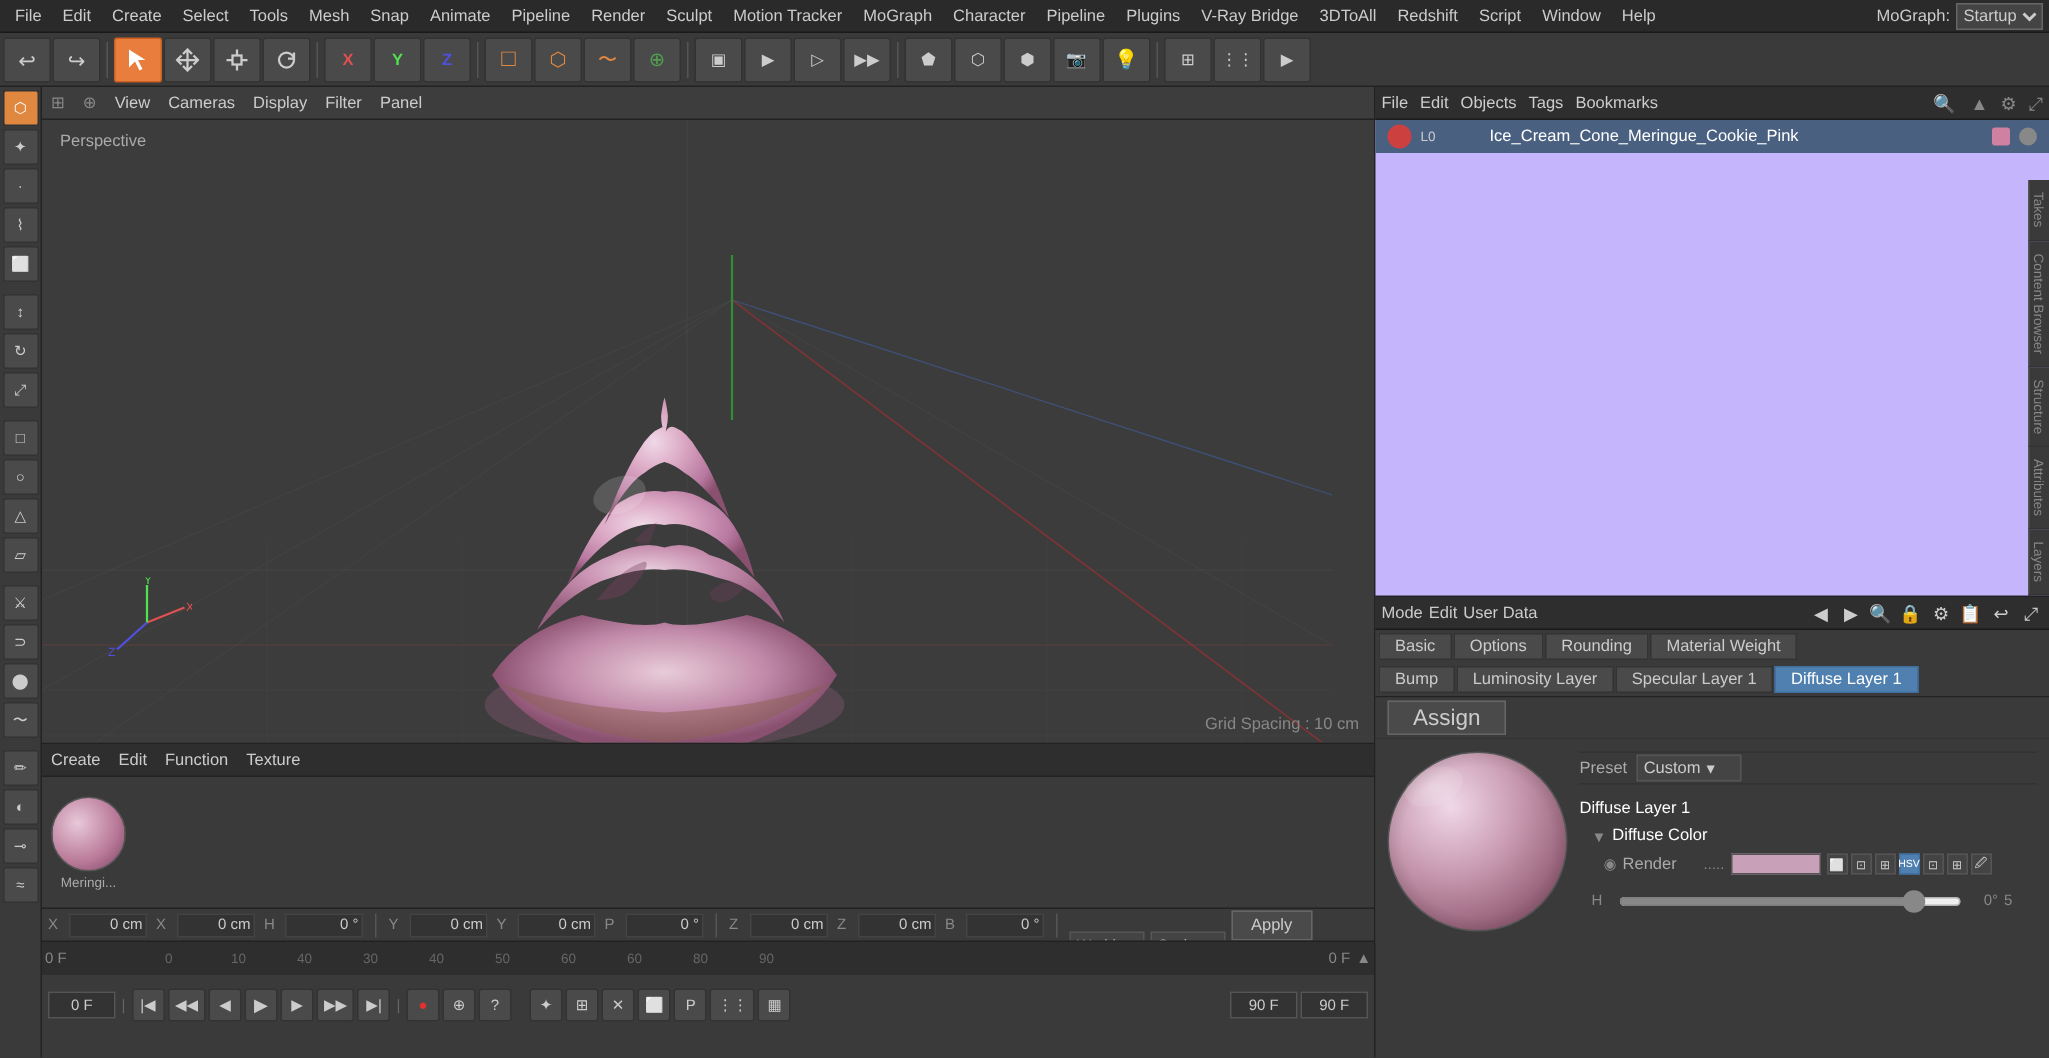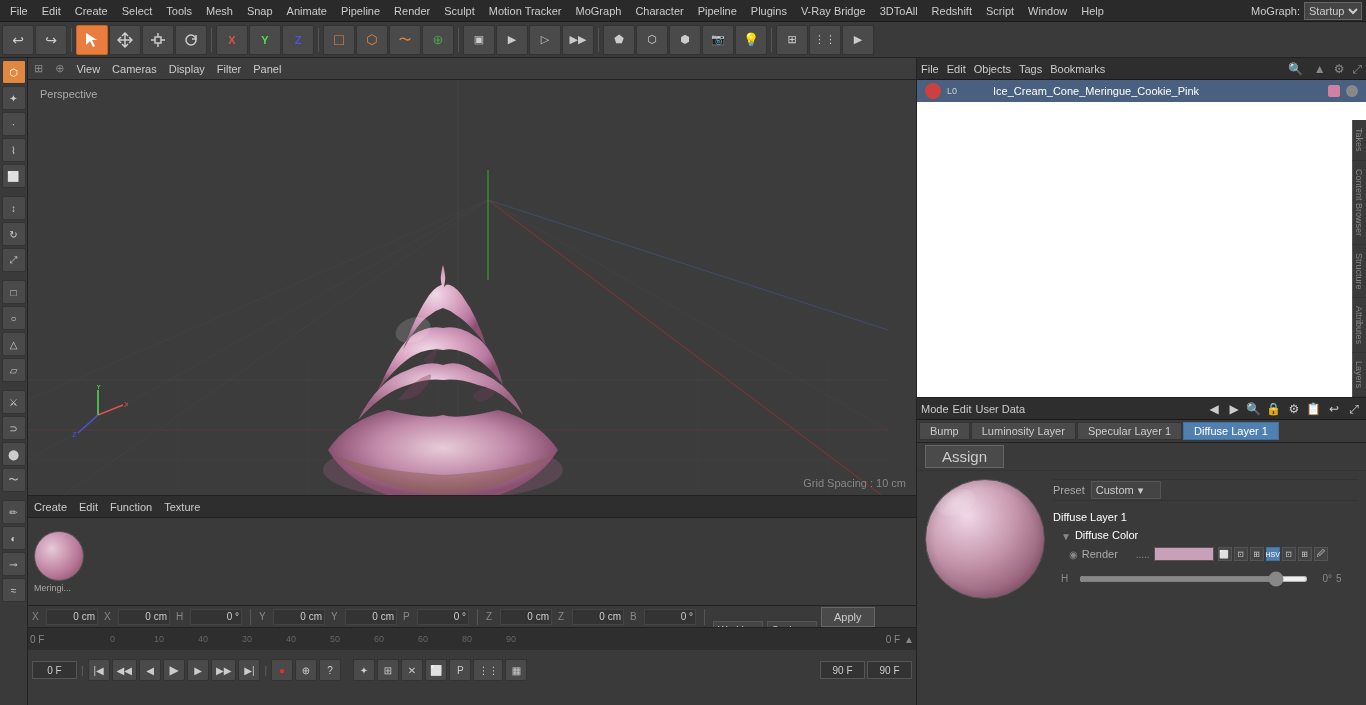--- a/index.html
+++ b/index.html
@@ -57,21 +57,21 @@
     .coord-sep { width: 1px; height: 16px; background: #555; margin: 0 4px; }
     .coord-dropdown { height: 16px; background: #444; border: 1px solid #555; color: #ccc; font-size: 10px; padding: 0 2px; min-width: 50px; cursor: pointer; display: flex; align-items: center; justify-content: space-between; margin-top: 28px; }
 
     
     #right-panel { width: 450px; background: #3a3a3a; border-left: 1px solid #222; display: flex; flex-direction: column; }
 
     
     #obj-manager { height: 340px; display: flex; flex-direction: column; border-bottom: 1px solid #222; }
     #obj-manager-toolbar { height: 22px; background: #2e2e2e; display: flex; align-items: center; padding: 0 4px; gap: 8px; border-bottom: 1px solid #1a1a1a; }
     .om-btn { font-size: 11px; color: #ccc; cursor: pointer; }
-    #obj-manager-content { flex: 1; background: #ffffff; }
+    #obj-manager-content { flex: 1; background: #c4b5fd; }
     #obj-item { height: 22px; background: #4a6080; display: flex; align-items: center; padding: 0 8px; gap: 6px; }
     .obj-icon { width: 16px; height: 16px; border-radius: 50%; background: #cc4040; }
     .obj-name { font-size: 11px; color: #fff; flex: 1; margin-left: 30px; }
     .obj-dot1 { width: 12px; height: 12px; background: #d080a0; border-radius: 2px; }
     .obj-dot2 { width: 12px; height: 12px; background: #888; border-radius: 50%; cursor: pointer; }
 
     
     #mat-panel { flex: 1; display: flex; flex-direction: column; }
     #mat-panel-toolbar { height: 22px; background: #2e2e2e; display: flex; align-items: center; padding: 0 4px; gap: 4px; border-bottom: 1px solid #1a1a1a; }
     .mp-btn { font-size: 11px; color: #ccc; cursor: pointer; }
@@ -334,21 +334,21 @@
 
     <div id="mat-editor">
       <div id="mat-header">
         <span class="mat-menu">Create</span>
         <span class="mat-menu">Edit</span>
         <span class="mat-menu">Function</span>
         <span class="mat-menu">Texture</span>
       </div>
       <div id="mat-content">
 
-        <div style="display:flex;flex-direction:column;gap:2px;">
+        <div style="display:flex;flex-direction:column;align-items:center;gap:2px;">
           <div class="mat-thumb"></div>
           <span style="font-size:9px;color:#aaa;">Meringi...</span>
         </div>
       </div>
     </div>
 
     <div id="coord-bar">
       <div class="coord-group">
         <span class="coord-label">X</span>
         <input class="coord-input" value="0 cm" style="">
@@ -474,20 +474,26 @@
         <div class="mp-icon">▶</div>
         <div class="mp-icon">🔍</div>
         <div class="mp-icon">🔒</div>
         <div class="mp-icon">⚙</div>
         <div class="mp-icon">📋</div>
         <div class="mp-icon">↩</div>
         <div class="mp-icon">⤢</div>
       </div>
 
 
+      <div id="mat-tabs">
+        <div class="mat-tab">Basic</div>
+        <div class="mat-tab">Options</div>
+        <div class="mat-tab">Rounding</div>
+        <div class="mat-tab">Material Weight</div>
+      </div>
 
       <div style="display:flex;flex-wrap:wrap;background:#3a3a3a;padding:2px;gap:1px;border-bottom:1px solid #222;">
         <div class="mat-tab">Bump</div>
         <div class="mat-tab">Luminosity Layer</div>
         <div class="mat-tab">Specular Layer 1</div>
         <div class="mat-tab active">Diffuse Layer 1</div>
       </div>
 
       <div style="padding:2px 8px;background:#3a3a3a;border-bottom:1px solid #333;">
         <button style="padding:2px 16px;background:#4a4a4a;border:1px solid #666;color:#ccc;font-size:15px;cursor:pointer;">Assign</button>

